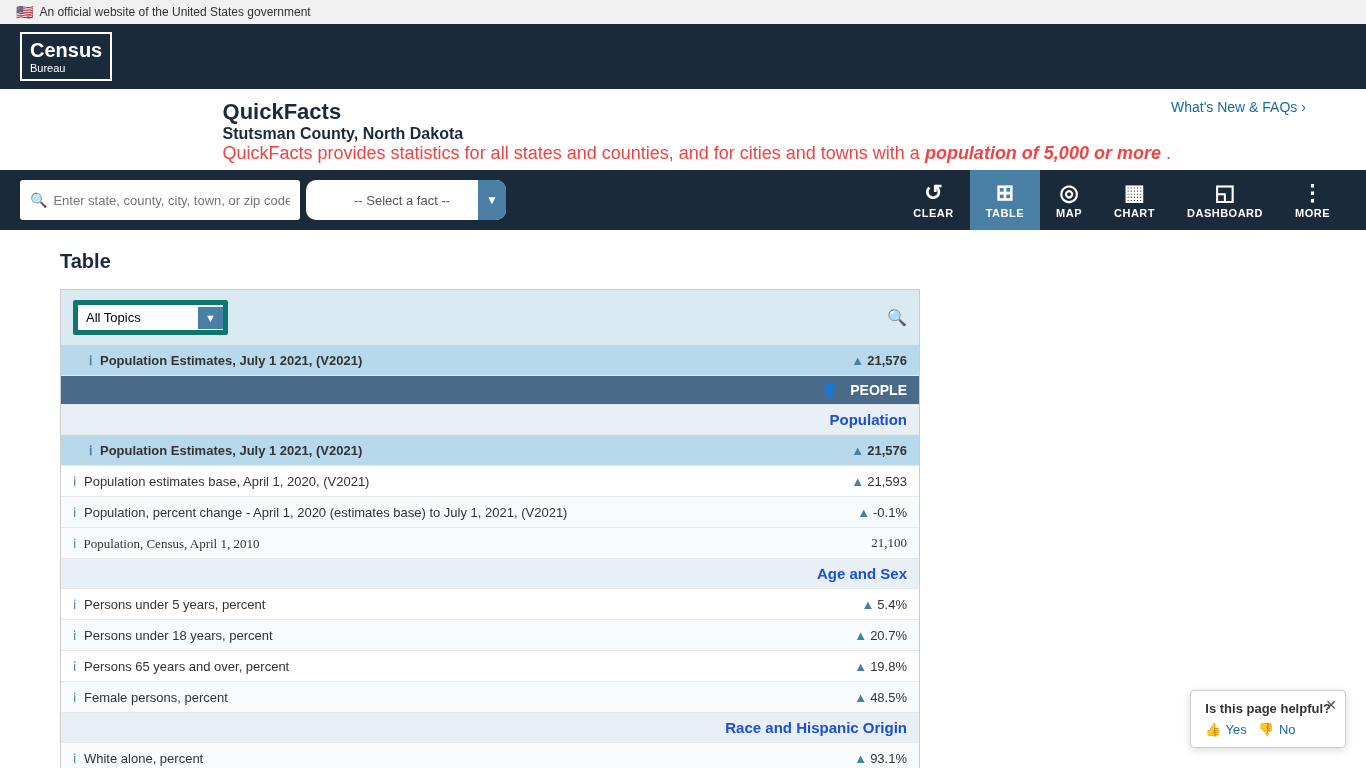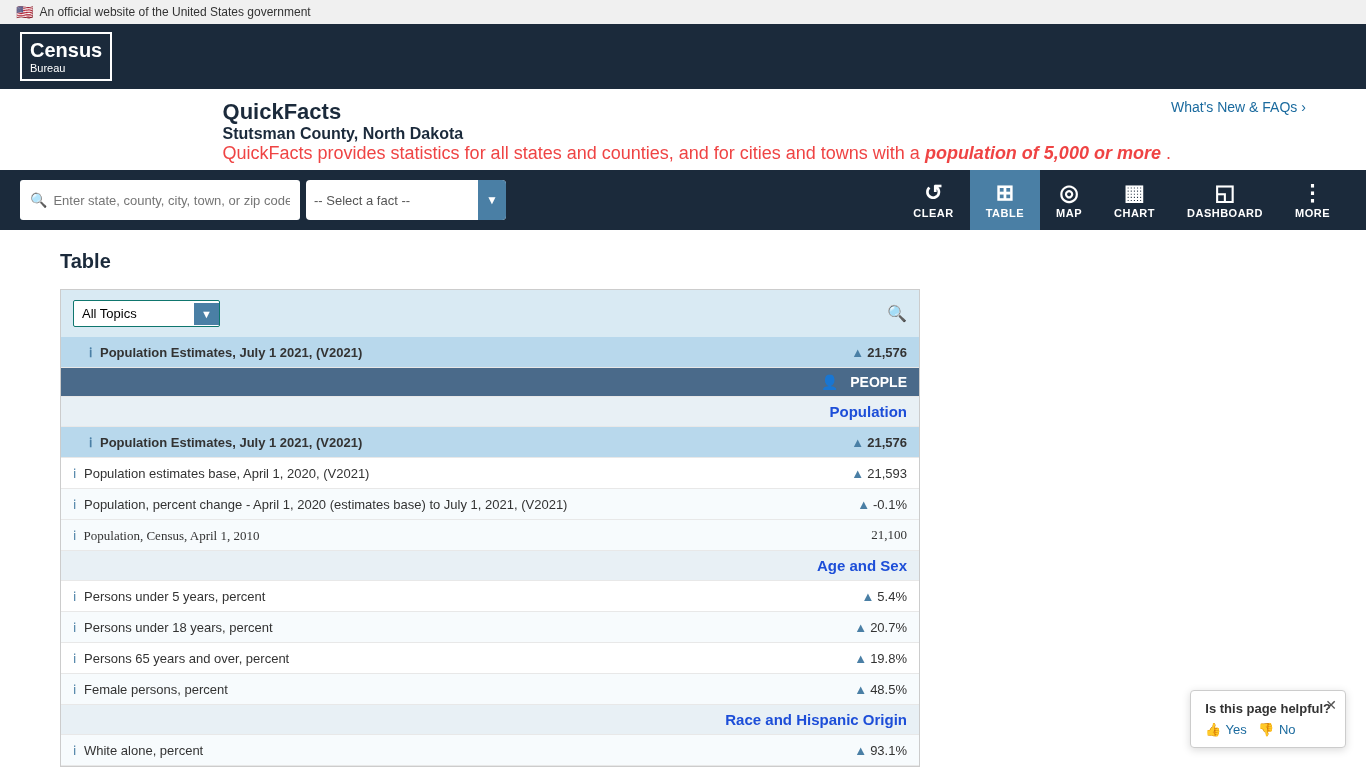--- a/index.html
+++ b/index.html
@@ -88,24 +88,25 @@
       border: none;
       outline: none;
       font-size: 13px;
       color: #999;
       width: 100%;
     }
     .select-fact {
       display: flex;
       align-items: center;
       background: #fff;
-      border-radius: 4px;
+      border-radius: 10px;
       margin: 10px 6px 10px 0;
       flex: 0 0 200px;
       overflow: hidden;
+      padding-left: 40px;
     }
     .select-fact select {
       border: none;
       outline: none;
       font-size: 13px;
       color: #555;
       width: 100%;
       padding: 6px 8px;
       appearance: none;
       background: transparent;
@@ -161,21 +162,21 @@
     .table-controls {
       background: #d9eaf3;
       padding: 10px 12px;
       display: flex;
       align-items: center;
       gap: 8px;
     }
     .topic-select-wrap {
       display: flex;
       align-items: center;
-      border: 1px solid #0f766e;
+      border: 5px solid #0f766e;
       background: #fff;
       border-radius: 2px;
     }
     .topic-select-wrap select {
       border: none;
       outline: none;
       padding: 5px 8px;
       font-size: 13px;
       background: transparent;
       appearance: none;

